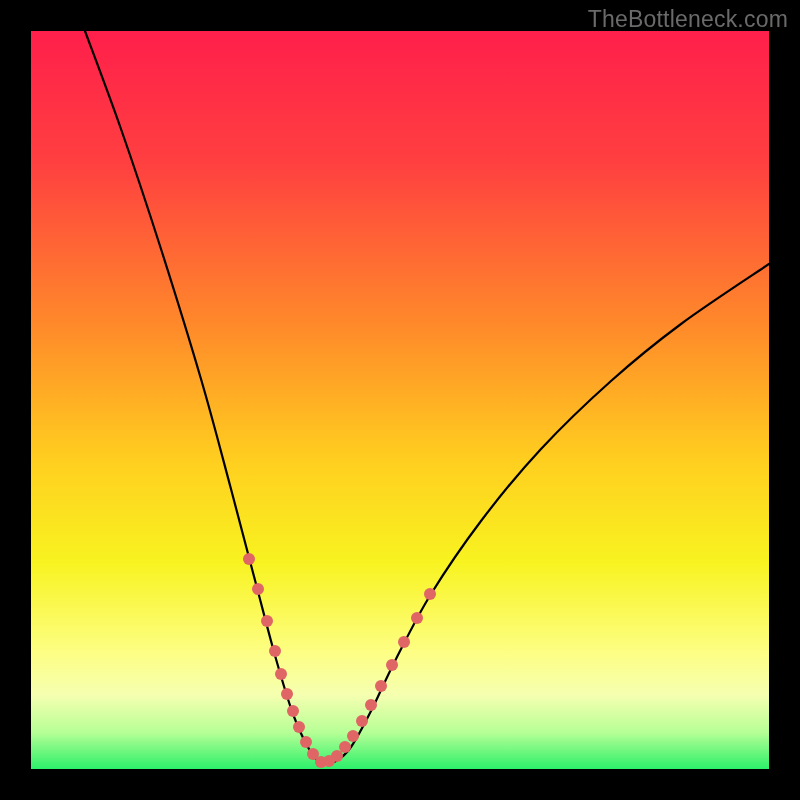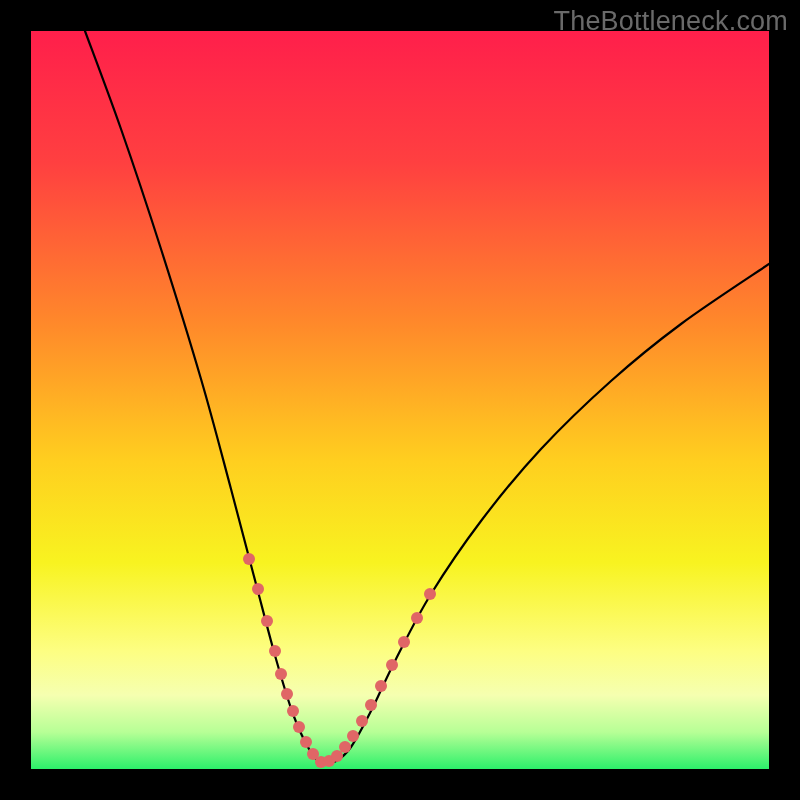--- a/index.html
+++ b/index.html
@@ -26,21 +26,21 @@
   }
   .gradient-bg {
     position: absolute;
     inset: 0;
   }
   .watermark {
     position: absolute;
     top: 6px;
     right: 12px;
     color: #6a6a6a;
-    font-size: 27px;
+    font-size: 23px;
     font-weight: 500;
     letter-spacing: 0.2px;
   }
   svg.curves {
     position: absolute;
     inset: 0;
   }
 </style>
 </head>
 <body>

